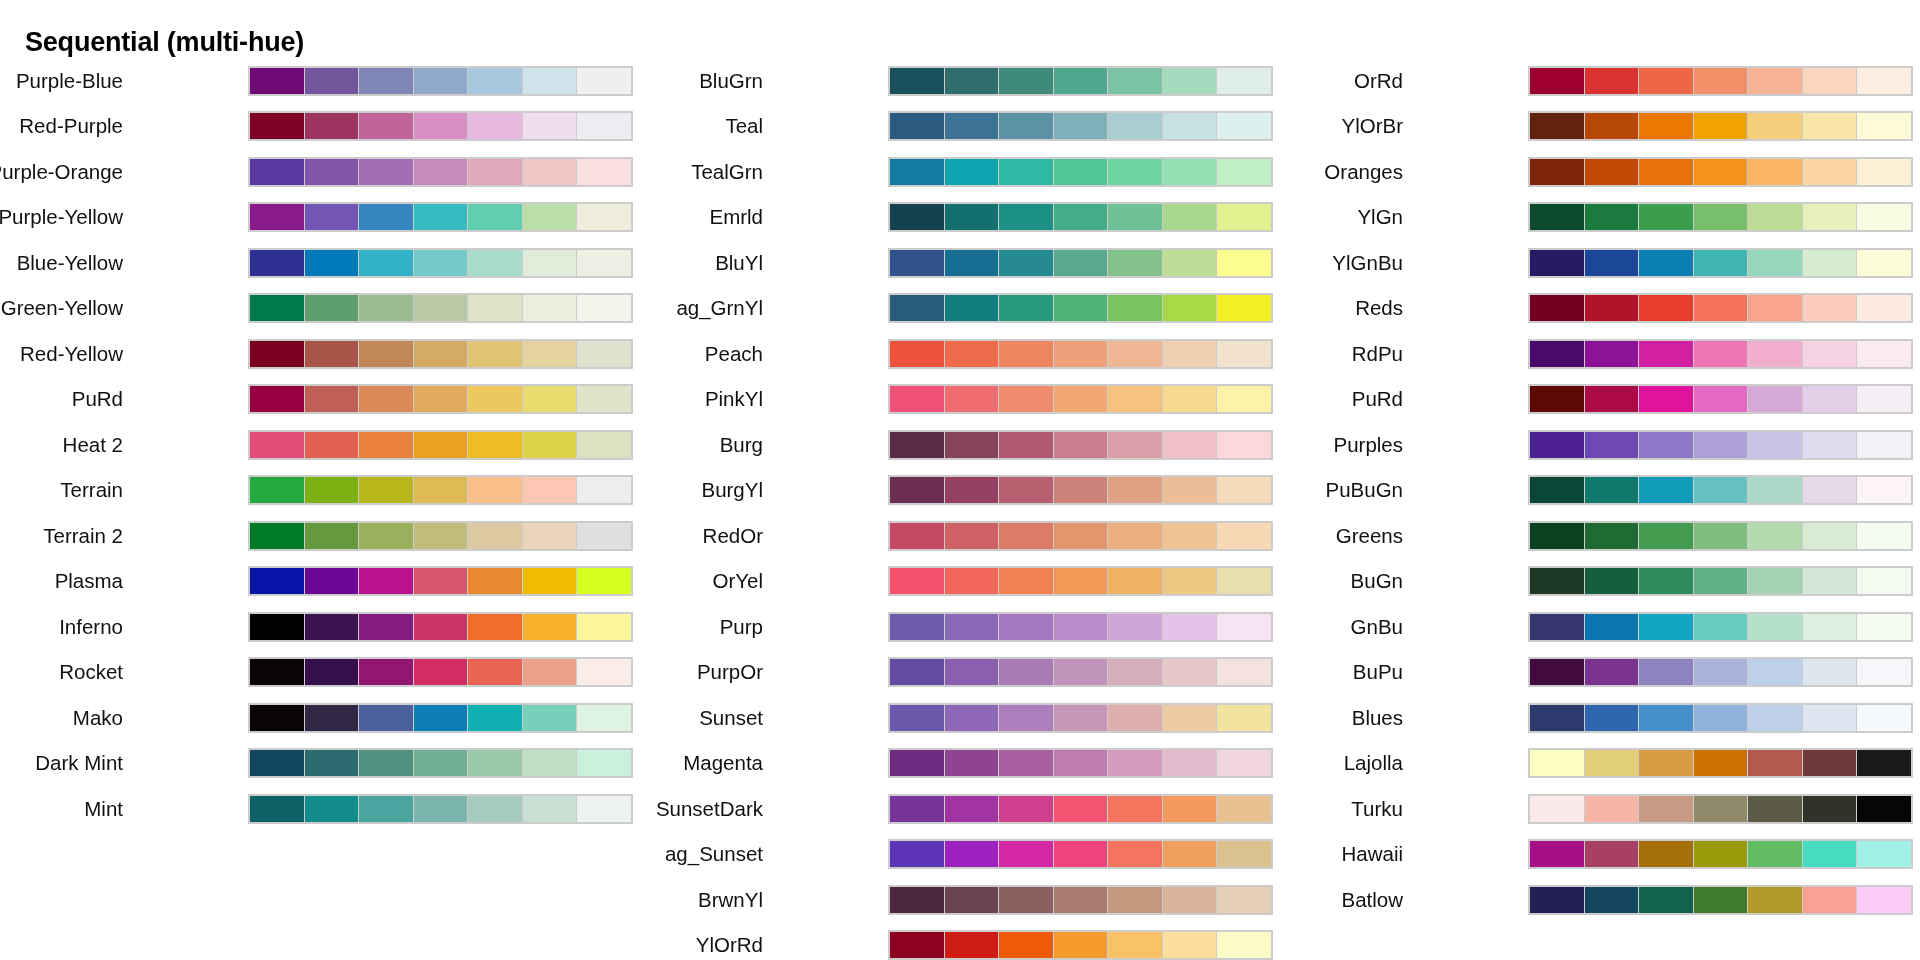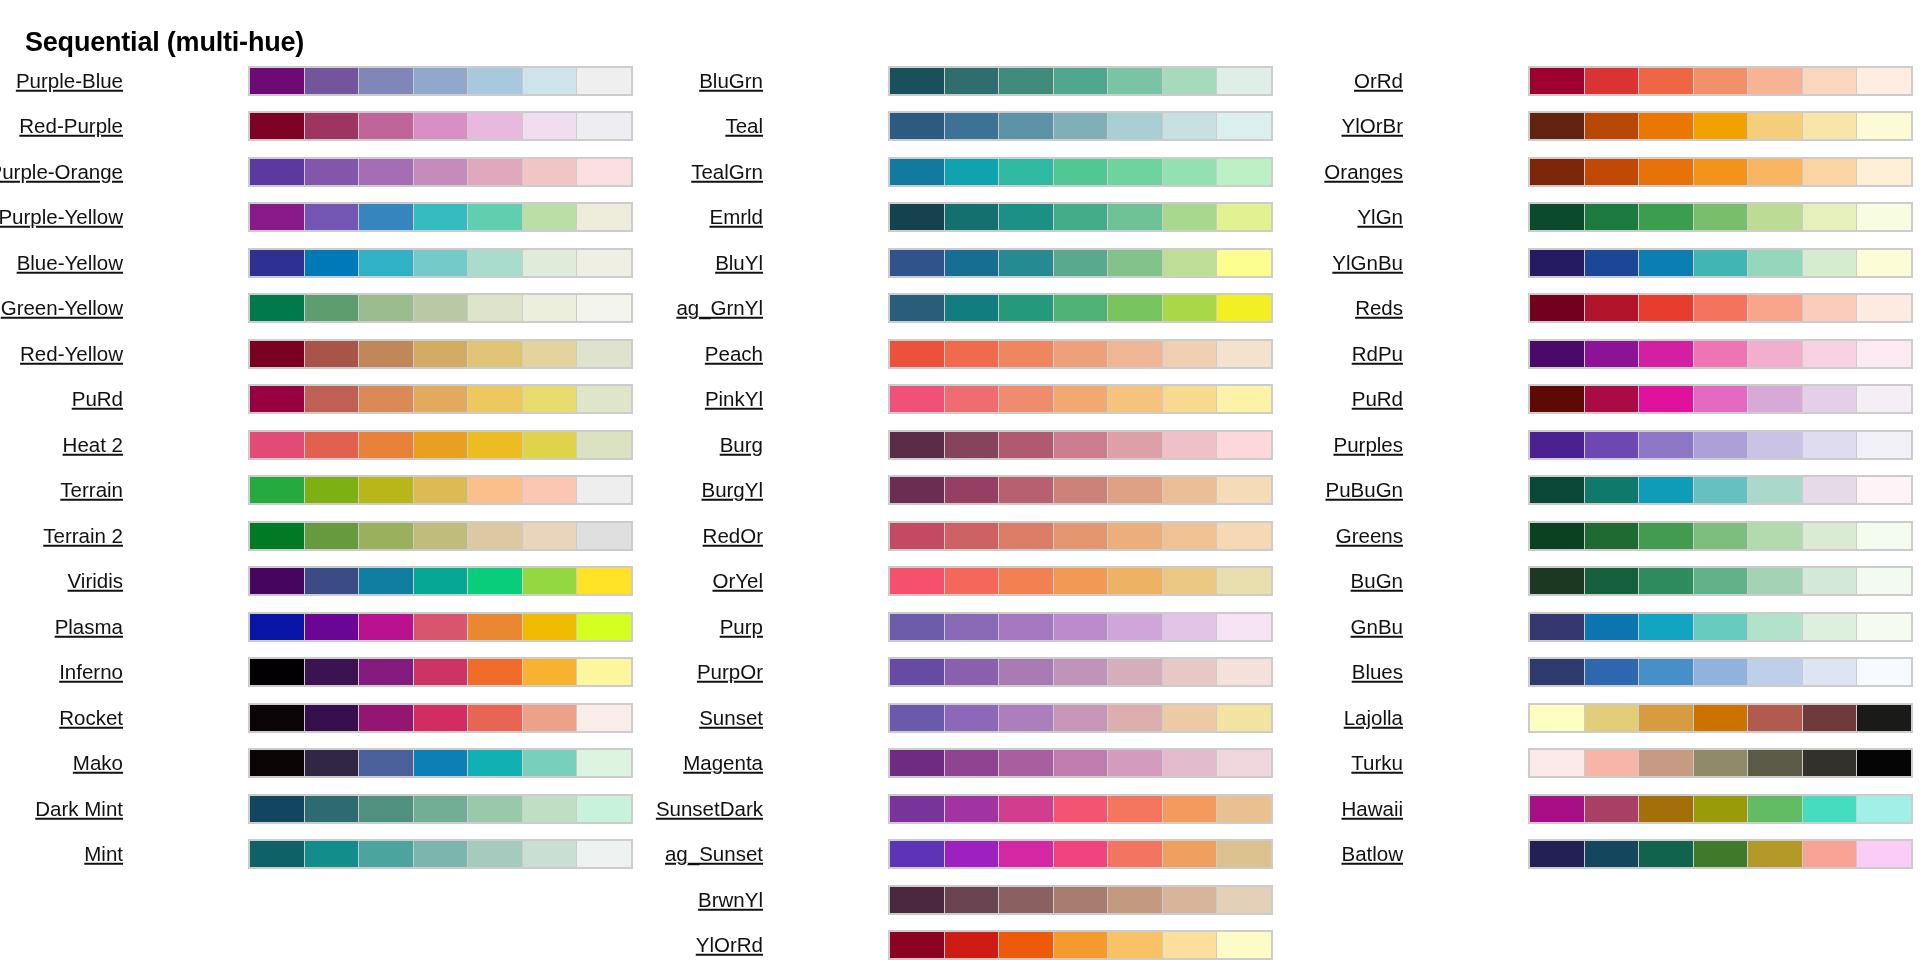--- a/index.html
+++ b/index.html
@@ -44,21 +44,20 @@
   .row-label {
     position: absolute;
     right: 388px;
     top: 50%;
     transform: translateY(-50%);
     font-size: 20.5px;
     color: #111111;
     white-space: nowrap;
     text-align: left;
     line-height: 1;
-    text-decoration: underline;
   }
   
   #col-0 .row-label { right: 517px; }
   #col-1 .row-label { right: 517px; }
   #col-2 .row-label { right: 517px; }
 
   .bar {
     position: absolute;
     right: 7px;
     top: 50%;
@@ -211,32 +210,20 @@
           <div class="swatch" style="background: rgb(0, 122, 36);"></div>
           <div class="swatch" style="background: rgb(103, 154, 63);"></div>
           <div class="swatch" style="background: rgb(154, 176, 93);"></div>
           <div class="swatch" style="background: rgb(192, 188, 124);"></div>
           <div class="swatch" style="background: rgb(221, 201, 161);"></div>
           <div class="swatch" style="background: rgb(233, 213, 187);"></div>
           <div class="swatch" style="background: rgb(223, 223, 223);"></div>
         </div>
       </div>
       <div class="palette-row">
-        <div class="row-label">Viridis</div>
-        <div class="bar">
-          <div class="swatch" style="background: rgb(70, 5, 94);"></div>
-          <div class="swatch" style="background: rgb(59, 75, 132);"></div>
-          <div class="swatch" style="background: rgb(15, 126, 160);"></div>
-          <div class="swatch" style="background: rgb(6, 168, 148);"></div>
-          <div class="swatch" style="background: rgb(9, 205, 122);"></div>
-          <div class="swatch" style="background: rgb(147, 216, 64);"></div>
-          <div class="swatch" style="background: rgb(255, 226, 38);"></div>
-        </div>
-      </div>
-      <div class="palette-row">
         <div class="row-label">Plasma</div>
         <div class="bar">
           <div class="swatch" style="background: rgb(8, 20, 165);"></div>
           <div class="swatch" style="background: rgb(107, 5, 150);"></div>
           <div class="swatch" style="background: rgb(185, 17, 144);"></div>
           <div class="swatch" style="background: rgb(217, 85, 110);"></div>
           <div class="swatch" style="background: rgb(233, 136, 48);"></div>
           <div class="swatch" style="background: rgb(240, 187, 0);"></div>
           <div class="swatch" style="background: rgb(212, 255, 33);"></div>
         </div>
@@ -695,20 +682,32 @@
           <div class="swatch" style="background: rgb(51, 54, 111);"></div>
           <div class="swatch" style="background: rgb(12, 117, 176);"></div>
           <div class="swatch" style="background: rgb(18, 165, 195);"></div>
           <div class="swatch" style="background: rgb(103, 203, 192);"></div>
           <div class="swatch" style="background: rgb(179, 226, 203);"></div>
           <div class="swatch" style="background: rgb(220, 240, 221);"></div>
           <div class="swatch" style="background: rgb(245, 251, 239);"></div>
         </div>
       </div>
       <div class="palette-row">
+        <div class="row-label">BuPu</div>
+        <div class="bar">
+          <div class="swatch" style="background: rgb(65, 10, 62);"></div>
+          <div class="swatch" style="background: rgb(123, 51, 145);"></div>
+          <div class="swatch" style="background: rgb(142, 130, 192);"></div>
+          <div class="swatch" style="background: rgb(169, 179, 218);"></div>
+          <div class="swatch" style="background: rgb(189, 208, 232);"></div>
+          <div class="swatch" style="background: rgb(219, 230, 239);"></div>
+          <div class="swatch" style="background: rgb(245, 247, 251);"></div>
+        </div>
+      </div>
+      <div class="palette-row">
         <div class="row-label">Blues</div>
         <div class="bar">
           <div class="swatch" style="background: rgb(45, 58, 109);"></div>
           <div class="swatch" style="background: rgb(47, 103, 174);"></div>
           <div class="swatch" style="background: rgb(70, 143, 201);"></div>
           <div class="swatch" style="background: rgb(143, 179, 221);"></div>
           <div class="swatch" style="background: rgb(189, 207, 233);"></div>
           <div class="swatch" style="background: rgb(221, 229, 241);"></div>
           <div class="swatch" style="background: rgb(246, 249, 253);"></div>
         </div>

